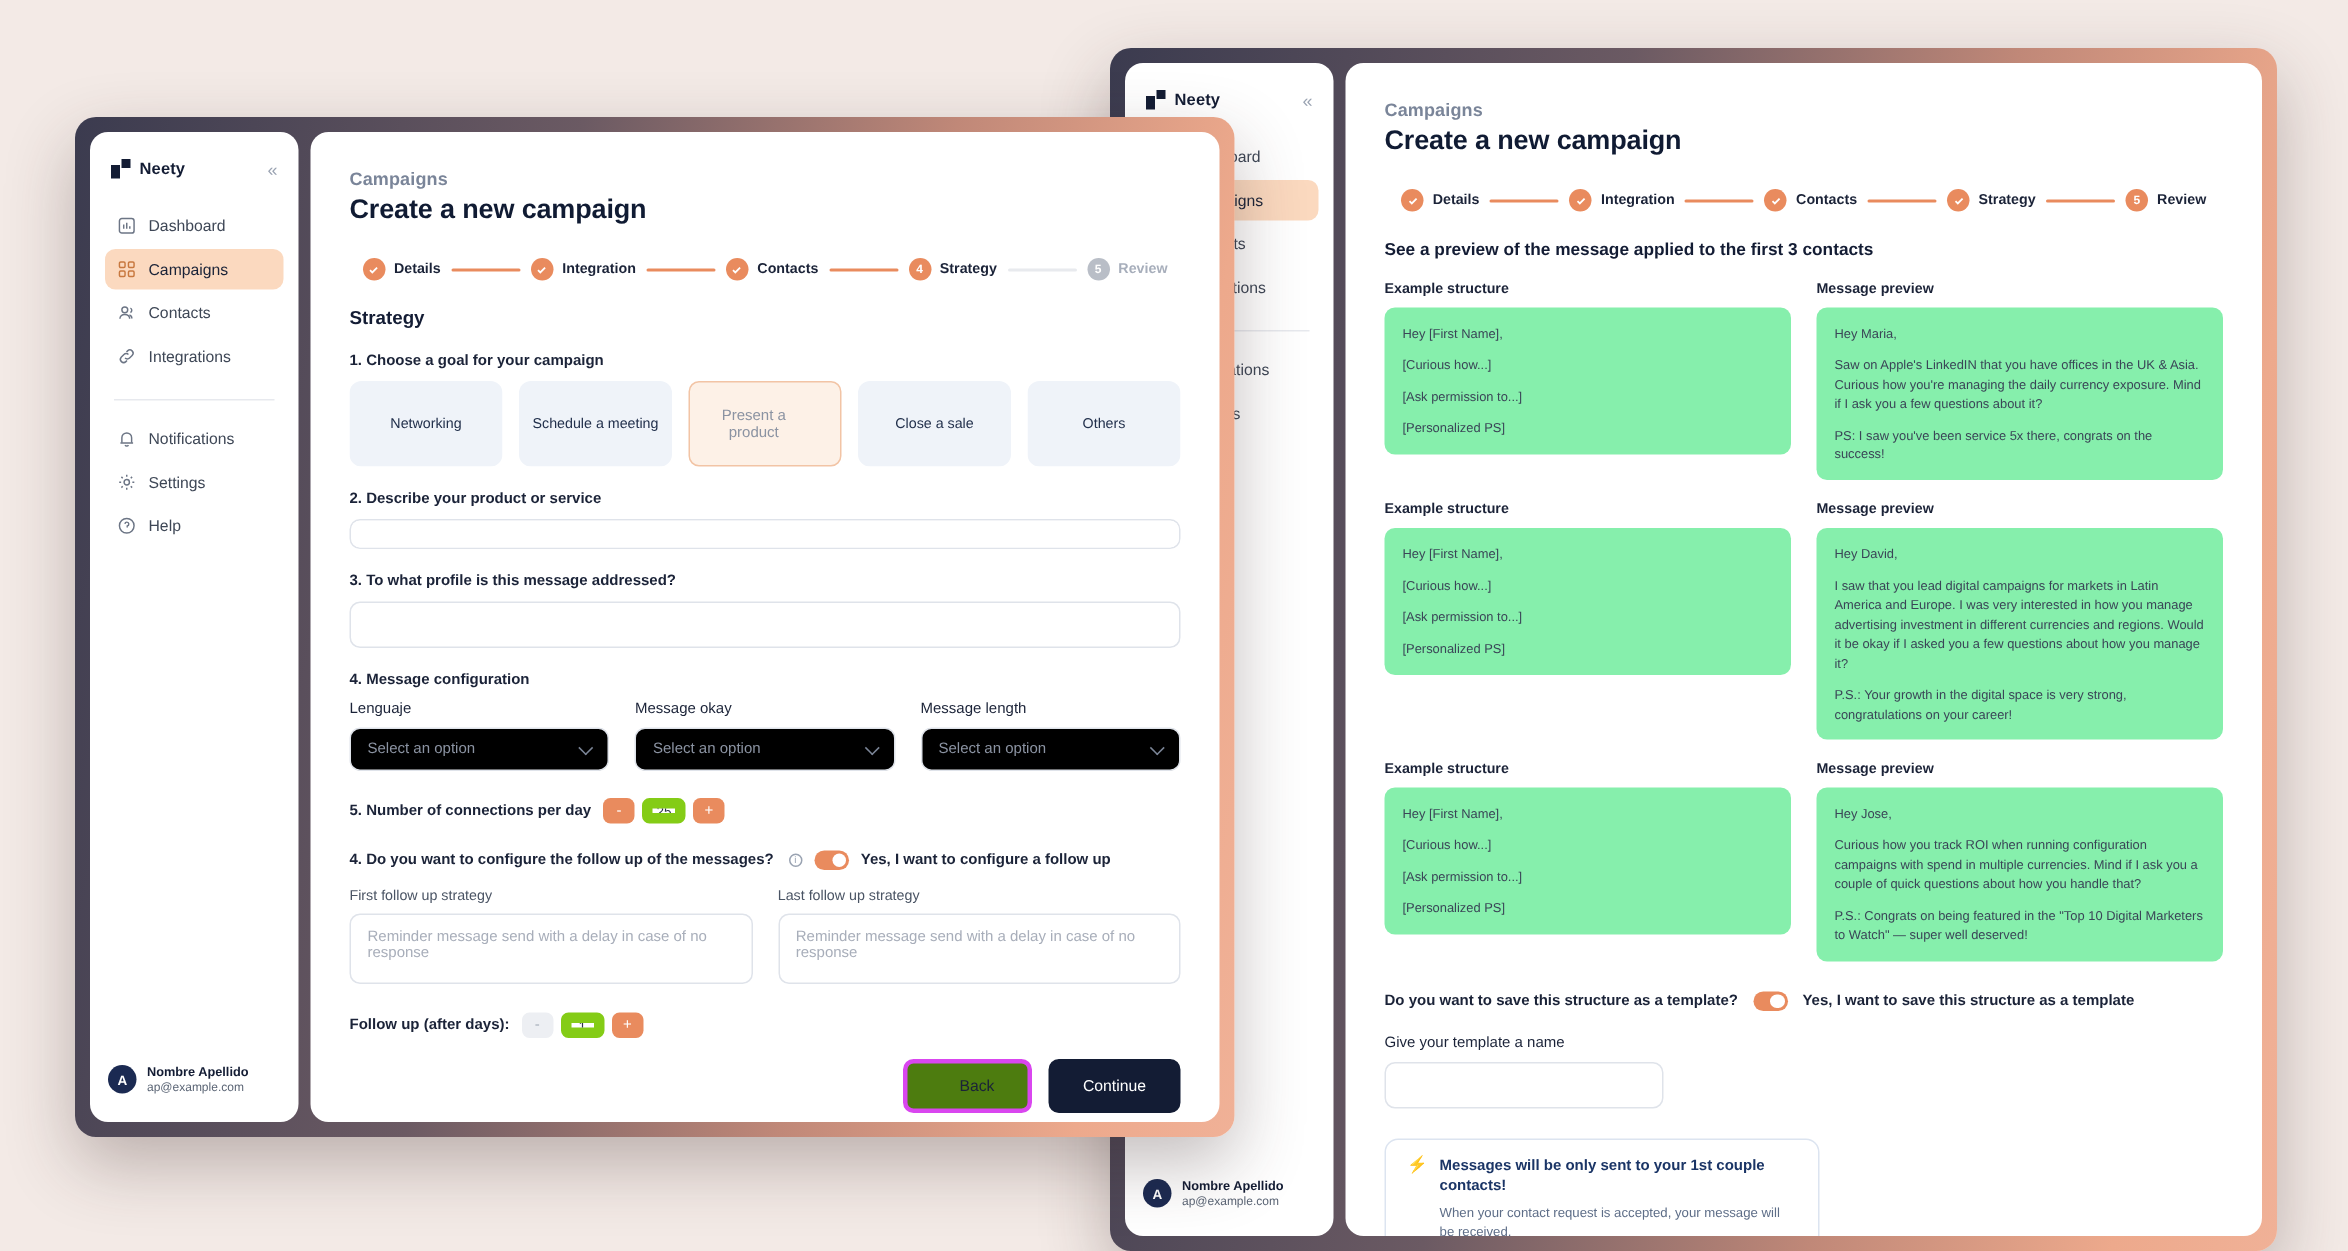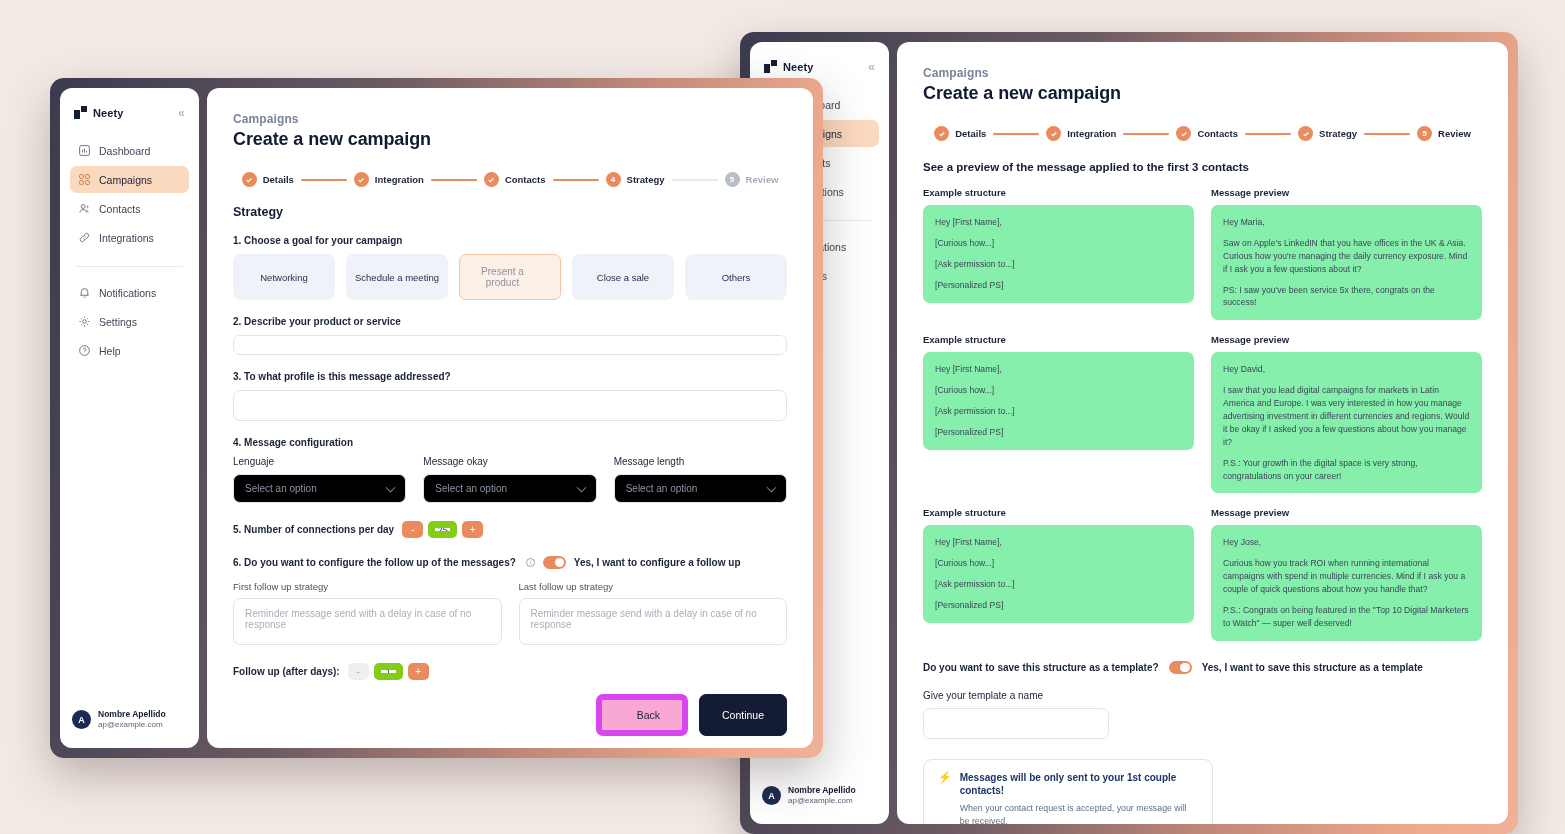--- a/index.html
+++ b/index.html
@@ -88,21 +88,21 @@
   .step-label.muted { color: #A7AEBB; }
   .bar { width: 46px; height: 2px; background: #E98B5E; margin: 0 7px; border-radius: 2px; }
   .bar.dim { background: #E8EAEE; }
 
   
   .sec-title { font-size: 12.5px; font-weight: bold; color: #131C34; margin-top: 16px; }
   .q { font-size: 10px; color: #1B2338; font-weight: bold; margin: 16px 0 8px 0; }
   .goals { display: grid; grid-template-columns: repeat(5, 1fr); gap: 11px; }
   .goal {
     background: #EFF3F9; border: 1px solid transparent; border-radius: 8px;
-    height: 46px; display: flex; align-items: center; justify-content: center;
+    height: 57px; display: flex; align-items: center; justify-content: center;
     font-size: 9.5px; color: #22304C; cursor: pointer; text-align: center; padding: 0 6px;
   }
   .goal.sel { background: #FDF1E7; border-color: #F2C4A5; }
 
   .inp {
     width: 100%; border: 1px solid #DFE3EA; border-radius: 7px;
     background: #fff; font-family: inherit; font-size: 10px; color: #1B2338;
     padding: 9px 11px; outline: none;
   }
   .inp::placeholder { color: #A8AEBA; }
@@ -152,21 +152,21 @@
   .fu-grid { display: grid; grid-template-columns: 1fr 1fr; gap: 17px; margin-top: 12px; }
   .fu-label { font-size: 9.5px; color: #4A5464; margin-bottom: 6px; }
 
   .footer-btns {
     margin-top: auto; display: flex; justify-content: flex-end; gap: 11px; padding-top: 14px;
   }
   .btn {
     font-family: inherit; font-size: 10.5px; border-radius: 7px;
     padding: 9px 22px; cursor: pointer; font-weight: normal;
   }
-  .btn-ghost { background: #f9a8d4; border: 6px solid #d946ef; color: #1B2338; padding-left: 35px; }
+  .btn-ghost { background: #4d7c0f; border: 3px solid #d946ef; color: #1B2338; padding-left: 35px; }
   .btn-dark { background: #131C34; border: 1px solid #131C34; color: #fff; }
 
   
   .lead { font-size: 11.5px; font-weight: bold; color: #131C34; margin-top: 18px; }
   .prev-grid { display: grid; grid-template-columns: 1fr 1fr; gap: 17px; margin-top: 14px; }
   .col-head { font-size: 9.5px; color: #1B2338; font-weight: bold; margin-bottom: 7px; }
   .box {
     background: #86efac; border-radius: 7px; padding: 11px 12px;
     font-size: 8.6px; color: #3A4657; line-height: 1.5;
   }
@@ -368,21 +368,21 @@
               <p>Hey [First Name],</p>
               <p>[Curious how...]</p>
               <p>[Ask permission to...]</p>
               <p>[Personalized PS]</p>
             </div>
           </div>
           <div>
             <div class="col-head">Message preview</div>
             <div class="box struct">
               <p>Hey Jose,</p>
-              <p>Curious how you track ROI when running international campaigns with spend in multiple currencies. Mind if I ask you a couple of quick questions about how you handle that?</p>
+              <p>Curious how you track ROI when running configuration campaigns with spend in multiple currencies. Mind if I ask you a couple of quick questions about how you handle that?</p>
               <p>P.S.: Congrats on being featured in the "Top 10 Digital Marketers to Watch" — super well deserved!</p>
             </div>
           </div>
         </div>
 
         <div class="tpl-row">
           <span class="tpl-q">Do you want to save this structure as a template?</span>
           <span class="toggle">
               <i></i>
             </span>
@@ -572,21 +572,21 @@
         <div class="stepline">
           <span class="q">5. Number of connections per day</span>
           <span class="num-ctl">
             <button class="nbtn">-</button>
             <input class="nval" value="25" style="">
             <button class="nbtn">+</button>
           </span>
         </div>
 
         <div class="stepline">
-          <span class="q">6. Do you want to configure the follow up of the messages?</span>
+          <span class="q">4. Do you want to configure the follow up of the messages?</span>
           <span class="info-i">i</span>
           <span class="toggle">
               <i></i>
             </span>
           <span class="tog-txt">Yes, I want to configure a follow up</span>
         </div>
 
         <div class="fu-grid">
           <div>
             <div class="fu-label">First follow up strategy</div>

